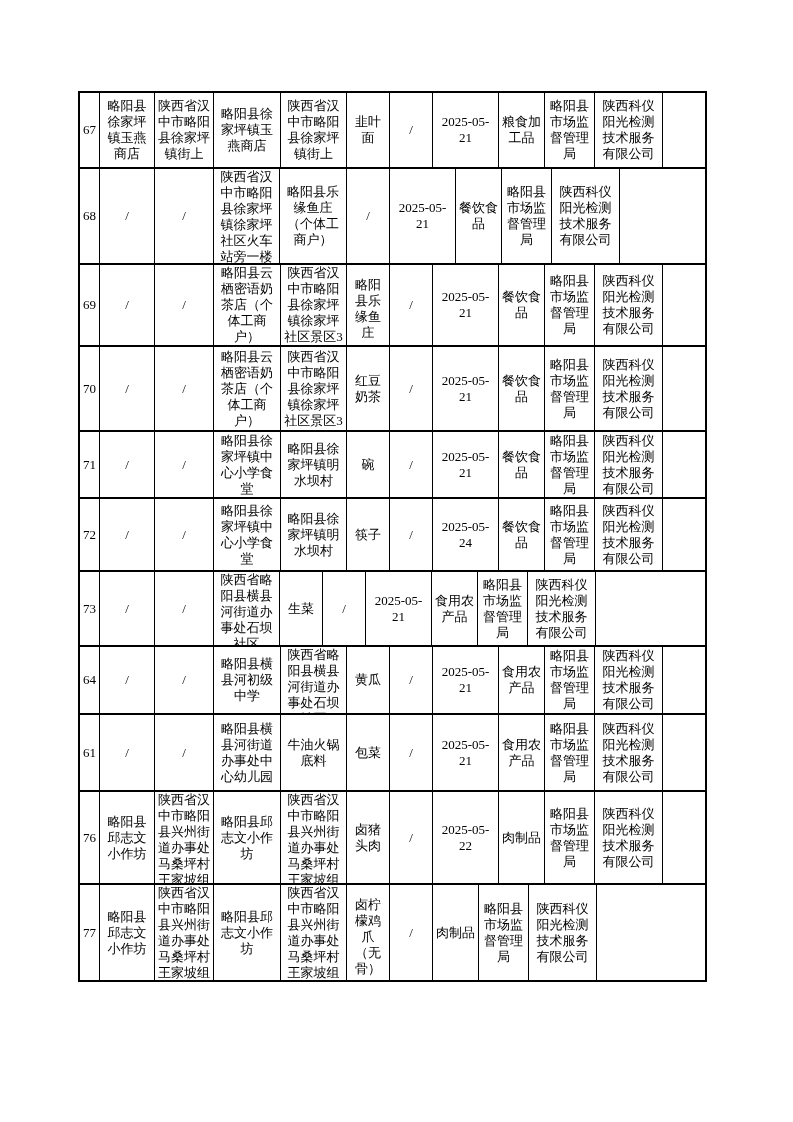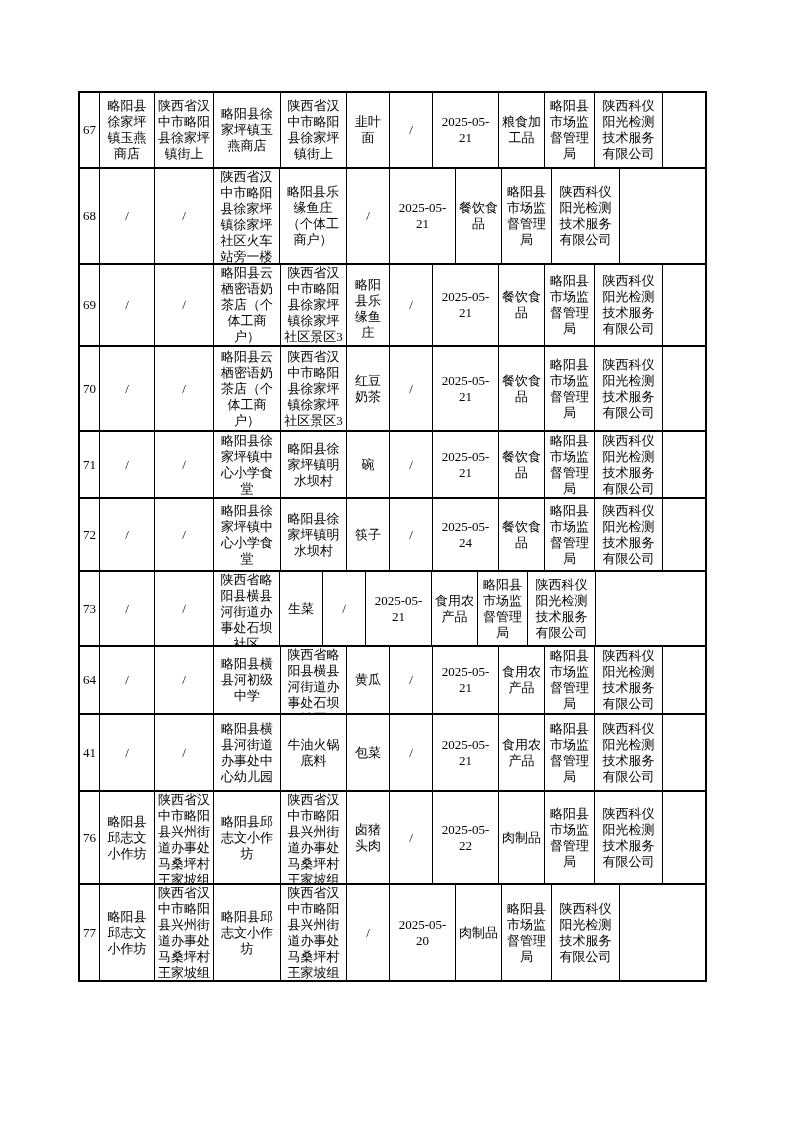--- a/index.html
+++ b/index.html
@@ -541,21 +541,21 @@
         </div>
         <div class="cell col11">
           <div class="vt">
             <div class="vc"></div>
           </div>
         </div>
       </div>
       <div class="row" style="height: 77px;">
         <div class="cell col0">
           <div class="vt">
-            <div class="vc">41</div>
+            <div class="vc">61</div>
           </div>
         </div>
         <div class="cell col1">
           <div class="vt">
             <div class="vc">/</div>
           </div>
         </div>
         <div class="cell col2">
           <div class="vt">
             <div class="vc">/</div>
@@ -688,28 +688,28 @@
         <div class="cell col3">
           <div class="vt">
             <div class="vc">略阳县邱志文小作坊</div>
           </div>
         </div>
         <div class="cell col4">
           <div class="vt">
             <div class="vc">陕西省汉中市略阳县兴州街道办事处马桑坪村王家坡组</div>
           </div>
         </div>
-        <div class="cell col6">
-          <div class="vt">
-            <div class="vc">/</div>
-          </div>
-        </div>
-        <div class="cell col7">
-          <div class="vt">
-            <div class="vc">2025-05-20</div>
+        <div class="cell col5">
+          <div class="vt">
+            <div class="vc">卤柠檬鸡爪（无骨）</div>
+          </div>
+        </div>
+        <div class="cell col6">
+          <div class="vt">
+            <div class="vc">/</div>
           </div>
         </div>
         <div class="cell col8">
           <div class="vt">
             <div class="vc">肉制品</div>
           </div>
         </div>
         <div class="cell col9">
           <div class="vt">
             <div class="vc">略阳县市场监督管理局</div>

